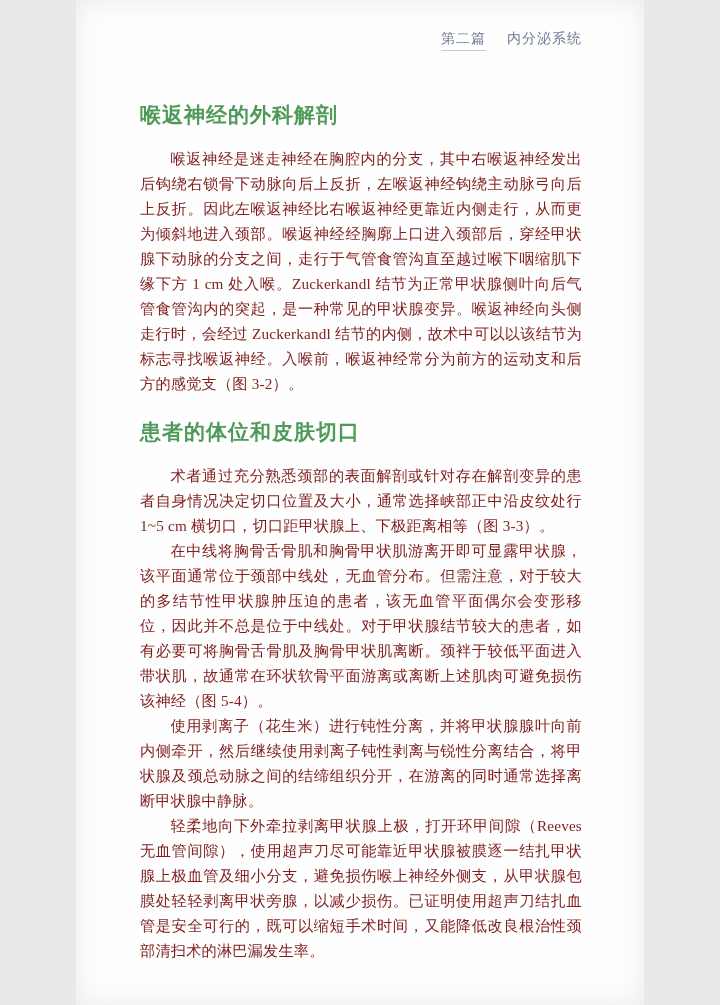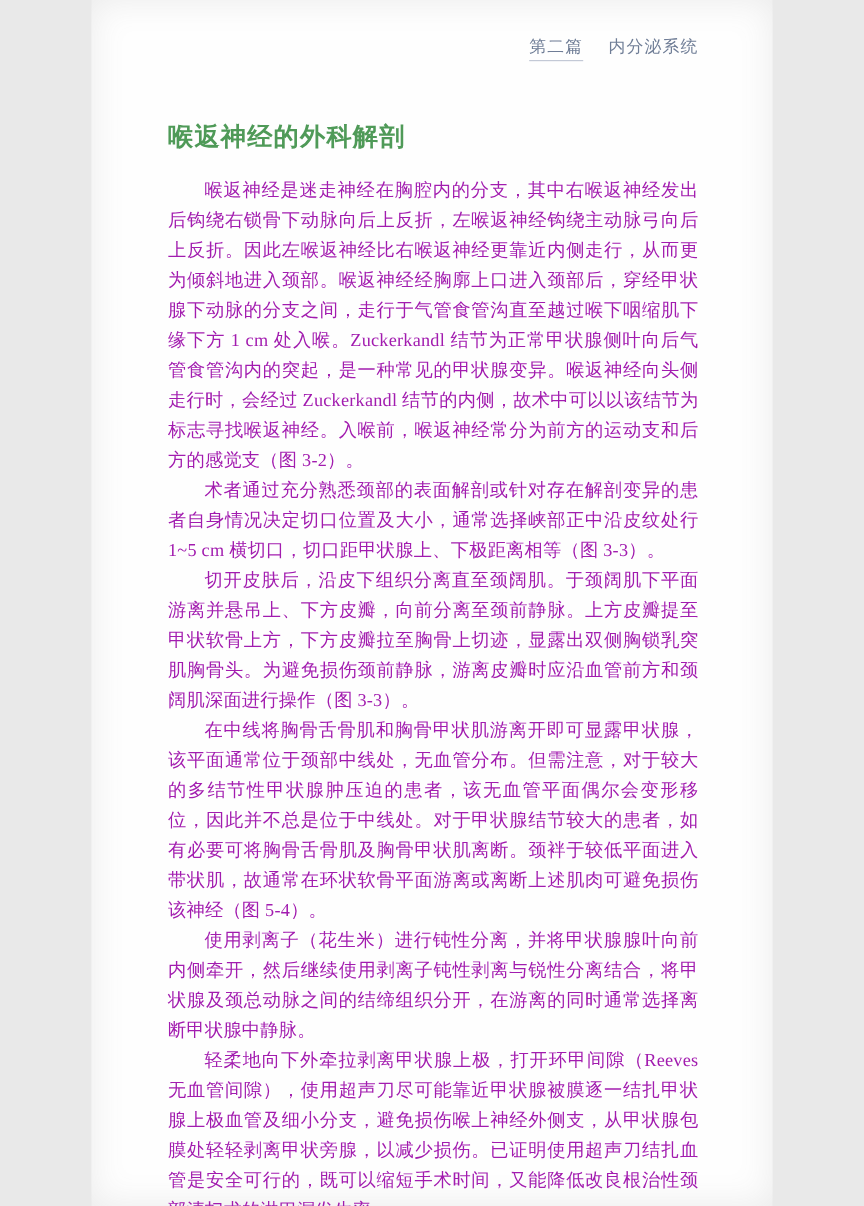--- a/index.html
+++ b/index.html
@@ -48,21 +48,21 @@
     line-height: 24px;
   }
   section.first h2.section-heading {
     margin-top: 52px;
   }
   
   p.body-paragraph {
     margin: 0;
     font-size: 15.2px;
     line-height: 25px;
-    color: #a21caf;
+    color: #7f1d1d;
     text-align: justify;
     text-indent: 2em;
     letter-spacing: 0.2px;
   }
 </style>
 </head>
 <body>
 
 <div class="page">
 
@@ -70,25 +70,25 @@
     <span class="part-label">第二篇</span>
     <span class="part-title">内分泌系统</span>
   </div>
 
   <section class="first">
     <h2 class="section-heading">喉返神经的外科解剖</h2>
     <p class="body-paragraph">喉返神经是迷走神经在胸腔内的分支，其中右喉返神经发出后钩绕右锁骨下动脉向后上反折，左喉返神经钩绕主动脉弓向后上反折。因此左喉返神经比右喉返神经更靠近内侧走行，从而更为倾斜地进入颈部。喉返神经经胸廓上口进入颈部后，穿经甲状腺下动脉的分支之间，走行于气管食管沟直至越过喉下咽缩肌下缘下方 1 cm 处入喉。Zuckerkandl 结节为正常甲状腺侧叶向后气管食管沟内的突起，是一种常见的甲状腺变异。喉返神经向头侧走行时，会经过 Zuckerkandl 结节的内侧，故术中可以以该结节为标志寻找喉返神经。入喉前，喉返神经常分为前方的运动支和后方的感觉支（图 3-2）。</p>
   </section>
 
   <section>
+    <h2 class="section-heading">患者的体位和皮肤切口</h2>
     <p class="body-paragraph">术者通过充分熟悉颈部的表面解剖或针对存在解剖变异的患者自身情况决定切口位置及大小，通常选择峡部正中沿皮纹处行 1~5 cm 横切口，切口距甲状腺上、下极距离相等（图 3-3）。</p>
   </section>
 
   <section>
-    <p class="body-paragraph">切开皮肤后，沿皮下组织分离直至颈阔肌。于颈阔肌下平面游离并悬吊上、下方皮瓣，向前分离至颈前静脉。上方皮瓣提至甲状软骨上方，下方皮瓣拉至胸骨上切迹，显露出双侧胸锁乳突肌胸骨头。为避免损伤颈前静脉，游离皮瓣时应沿血管前方和颈阔肌深面进行操作（图 3-3）。</p>
     <p class="body-paragraph">在中线将胸骨舌骨肌和胸骨甲状肌游离开即可显露甲状腺，该平面通常位于颈部中线处，无血管分布。但需注意，对于较大的多结节性甲状腺肿压迫的患者，该无血管平面偶尔会变形移位，因此并不总是位于中线处。对于甲状腺结节较大的患者，如有必要可将胸骨舌骨肌及胸骨甲状肌离断。颈袢于较低平面进入带状肌，故通常在环状软骨平面游离或离断上述肌肉可避免损伤该神经（图 5-4）。</p>
     <p class="body-paragraph">使用剥离子（花生米）进行钝性分离，并将甲状腺腺叶向前内侧牵开，然后继续使用剥离子钝性剥离与锐性分离结合，将甲状腺及颈总动脉之间的结缔组织分开，在游离的同时通常选择离断甲状腺中静脉。</p>
   </section>
 
   <section>
     <p class="body-paragraph">轻柔地向下外牵拉剥离甲状腺上极，打开环甲间隙（Reeves 无血管间隙），使用超声刀尽可能靠近甲状腺被膜逐一结扎甲状腺上极血管及细小分支，避免损伤喉上神经外侧支，从甲状腺包膜处轻轻剥离甲状旁腺，以减少损伤。已证明使用超声刀结扎血管是安全可行的，既可以缩短手术时间，又能降低改良根治性颈部清扫术的淋巴漏发生率。</p>
   </section>
 
 </div>
 

